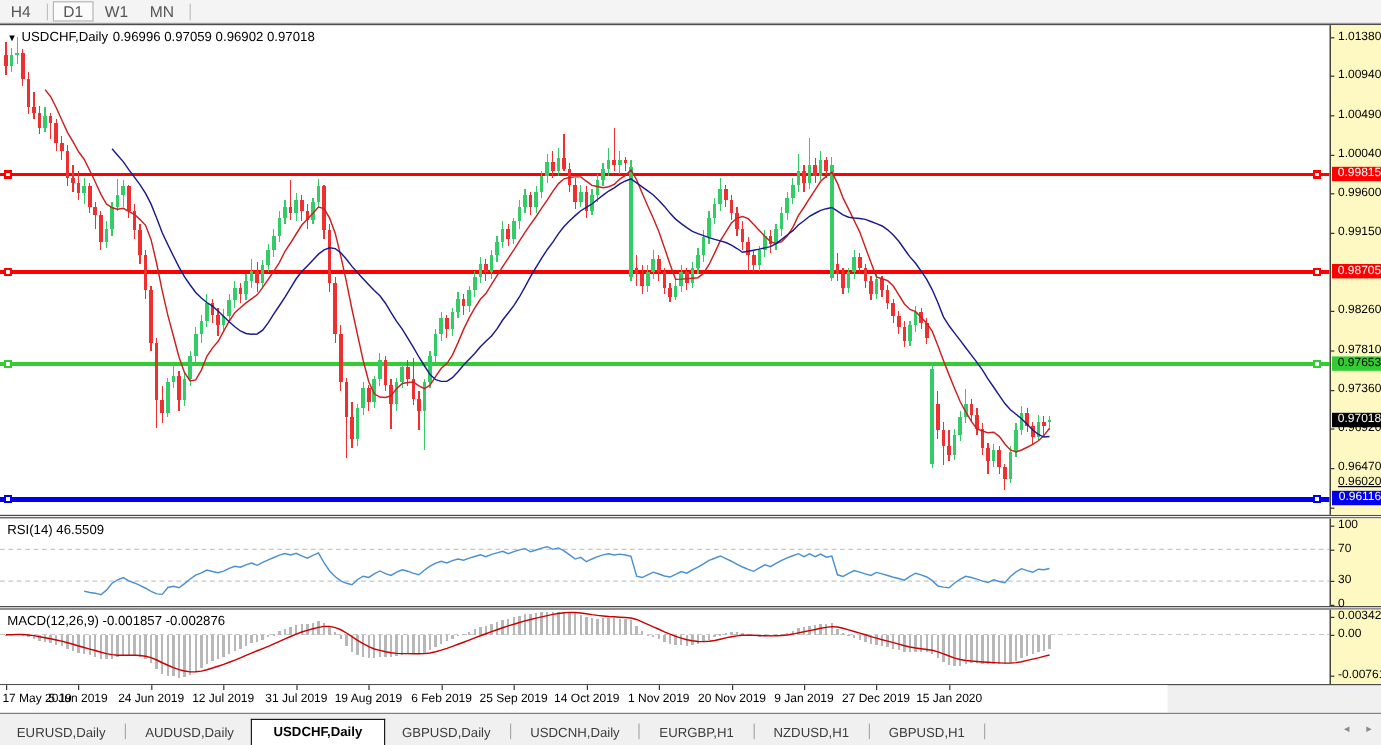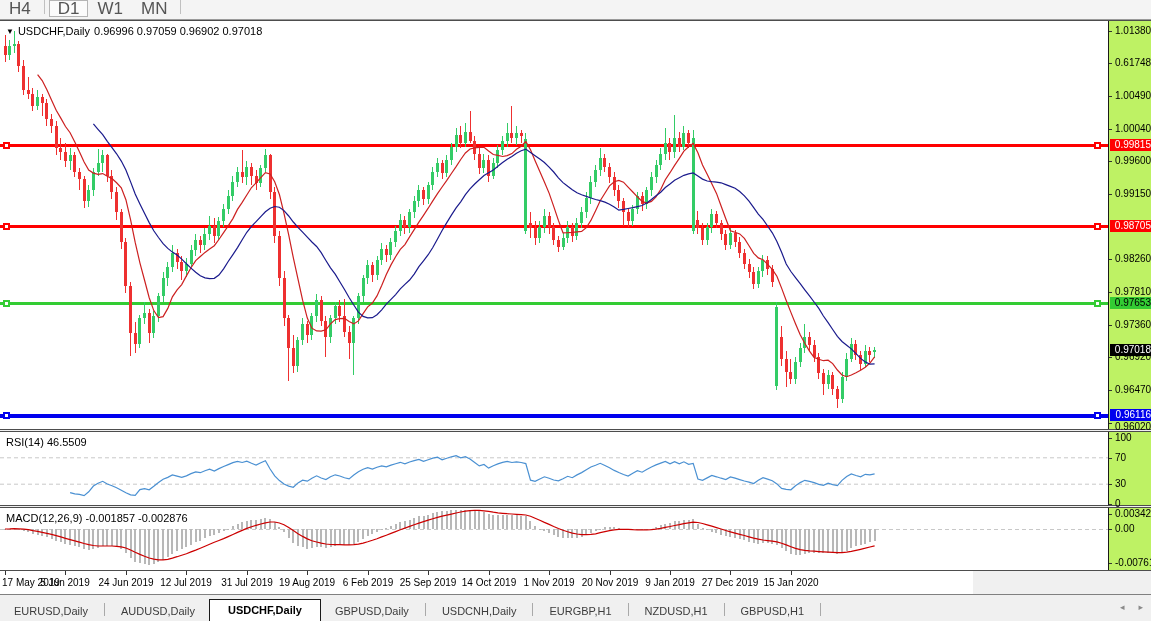--- a/index.html
+++ b/index.html
@@ -1,32 +1,32 @@
 <!DOCTYPE html>
 <html><head>
 <meta charset="utf-8">
 <style>
   html,body{margin:0;padding:0;background:#d8d8d8;}
   #window{position:relative;width:1151px;height:621px;background:#f0f0f0;
     font-family:"Liberation Sans",sans-serif;overflow:hidden;}
   
   #toolbar{position:absolute;left:0;top:0;width:1151px;height:19px;background:#f4f4f4;
-    border-bottom:1px solid #9a9a9a;display:flex;align-items:flex-start;font-size:17px;color:#555;}
+    border-bottom:1px solid #9a9a9a;display:flex;align-items:center;font-size:13px;color:#555;}
   .tf-btn{padding:1px 9px;height:15px;line-height:15px;cursor:default;}
   .tf-btn.selected{background:#fbfbfb;border:1px solid #b5b5b5;padding:0 8px;}
   .tool-sep{width:1px;height:14px;background:#c0c0c0;margin:0 4px;}
   
   .panel{position:absolute;left:0;width:1151px;background:#ffffff;border-top:1px solid #4d4d4d;
     border-bottom:1px solid #4d4d4d;box-sizing:border-box;}
   #main-panel{top:20px;height:410px;}
   #rsi-panel{top:431px;height:75px;}
   #macd-panel{top:507px;height:64px;}
   .plot-svg{position:absolute;left:0;top:0;}
   .axis-col{position:absolute;left:1108px;top:0;width:43px;height:100%;
-    border-left:1px solid #1a1a1a;background:#bef264;}
+    border-left:1px solid #1a1a1a;background:#fef9c3;}
   .axis-label{position:absolute;left:6px;font-size:10px;color:#000;white-space:nowrap;}
   .axis-tick{position:absolute;left:0;width:3px;height:1px;background:#333;}
   .axis-badge{position:absolute;left:1px;width:41px;height:12px;font-size:10px;
     text-align:right;line-height:12px;white-space:nowrap;}
   .pane-label{position:absolute;left:6px;top:4px;font-size:11px;color:#000;z-index:5;}
   #chart-title{display:flex;align-items:center;gap:4px;}
   #symbol-marker{font-size:8px;color:#000;}
   
   #date-axis{position:absolute;left:0;top:571px;width:973px;height:23px;background:#fff;}
   .date-label{position:absolute;top:6px;font-size:10px;color:#000;white-space:nowrap;}
@@ -459,41 +459,41 @@
       </svg>
     <div class="pane-label" id="chart-title">
       <span id="symbol-marker">▼</span>
       <span>USDCHF,Daily</span>
       <span>0.96996 0.97059 0.96902 0.97018</span>
     </div>
     <div class="axis-col" id="main-axis">
         <div class="axis-tick" style="top: 10px;"></div>
         <div class="axis-label" style="top: 4px;">1.01380</div>
         <div class="axis-tick" style="top: 42px;"></div>
-        <div class="axis-label" style="top: 36px;">0.61748</div>
+        <div class="axis-label" style="top: 36px;">1.00940</div>
         <div class="axis-tick" style="top: 75px;"></div>
         <div class="axis-label" style="top: 69px;">1.00490</div>
         <div class="axis-tick" style="top: 108px;"></div>
         <div class="axis-label" style="top: 102px;">1.00040</div>
         <div class="axis-tick" style="top: 140px;"></div>
         <div class="axis-label" style="top: 134px;">0.99600</div>
         <div class="axis-tick" style="top: 173px;"></div>
         <div class="axis-label" style="top: 167px;">0.99150</div>
         <div class="axis-tick" style="top: 238px;"></div>
         <div class="axis-label" style="top: 232px;">0.98260</div>
         <div class="axis-tick" style="top: 271px;"></div>
         <div class="axis-label" style="top: 265px;">0.97810</div>
         <div class="axis-tick" style="top: 304px;"></div>
         <div class="axis-label" style="top: 298px;">0.97360</div>
         <div class="axis-tick" style="top: 336px;"></div>
         <div class="axis-label" style="top: 330px;">0.96920</div>
         <div class="axis-tick" style="top: 369px;"></div>
         <div class="axis-label" style="top: 363px;">0.96470</div>
         <div class="axis-tick" style="top: 402px;"></div>
-        <div class="axis-label" style="top: 400px; text-decoration: underline;">0.96020</div>
+        <div class="axis-label" style="top: 375px; text-decoration: underline;">0.96020</div>
         <div class="axis-badge" style="top: 118px; background: rgb(255, 0, 0); color: rgb(255, 255, 255);">0.99815</div>
         <div class="axis-badge" style="top: 199px; background: rgb(255, 0, 0); color: rgb(255, 255, 255);">0.98705</div>
         <div class="axis-badge" style="top: 276px; background: rgb(51, 204, 51); color: rgb(0, 0, 0);">0.97653</div>
         <div class="axis-badge" style="top: 388px; background: rgb(0, 0, 238); color: rgb(255, 255, 255);">0.96116</div>
         <div class="axis-badge" style="top: 323px; background: rgb(0, 0, 0); color: rgb(255, 255, 255);">0.97018</div>
       </div>
   </div>
 
   <div id="rsi-panel" class="panel">
     <svg id="rsi-svg" class="plot-svg" width="1108" height="73">

